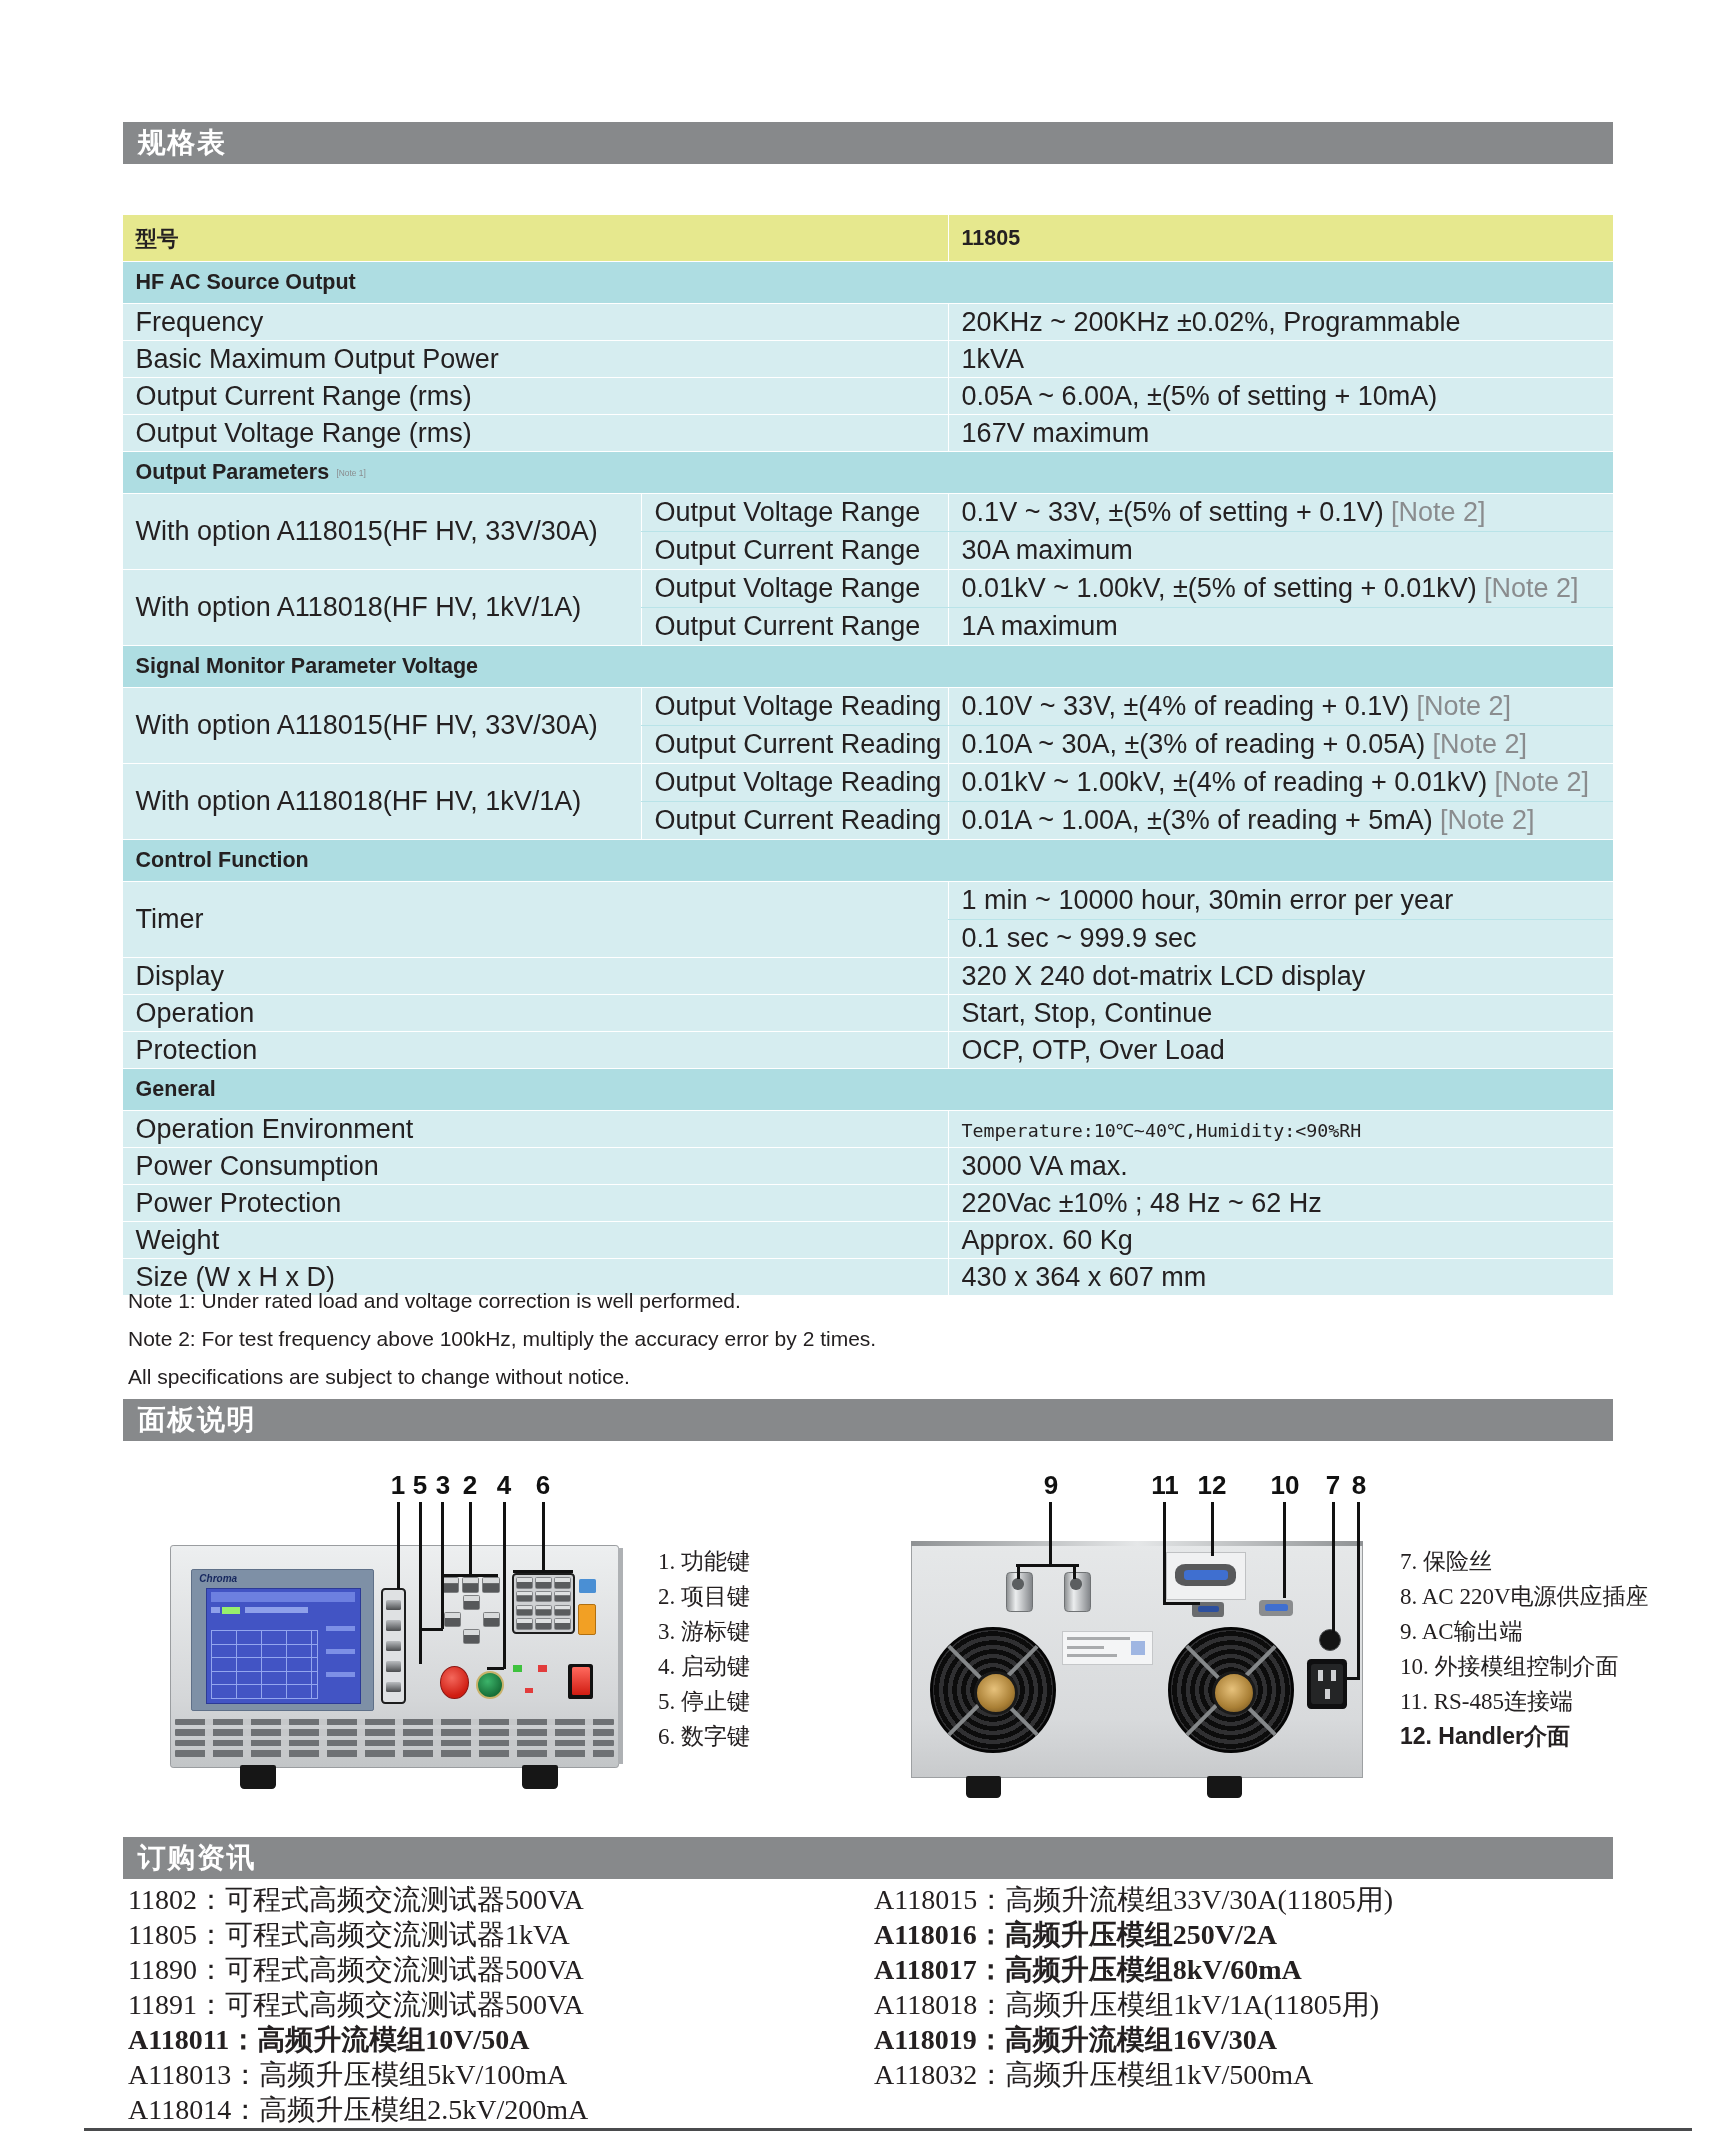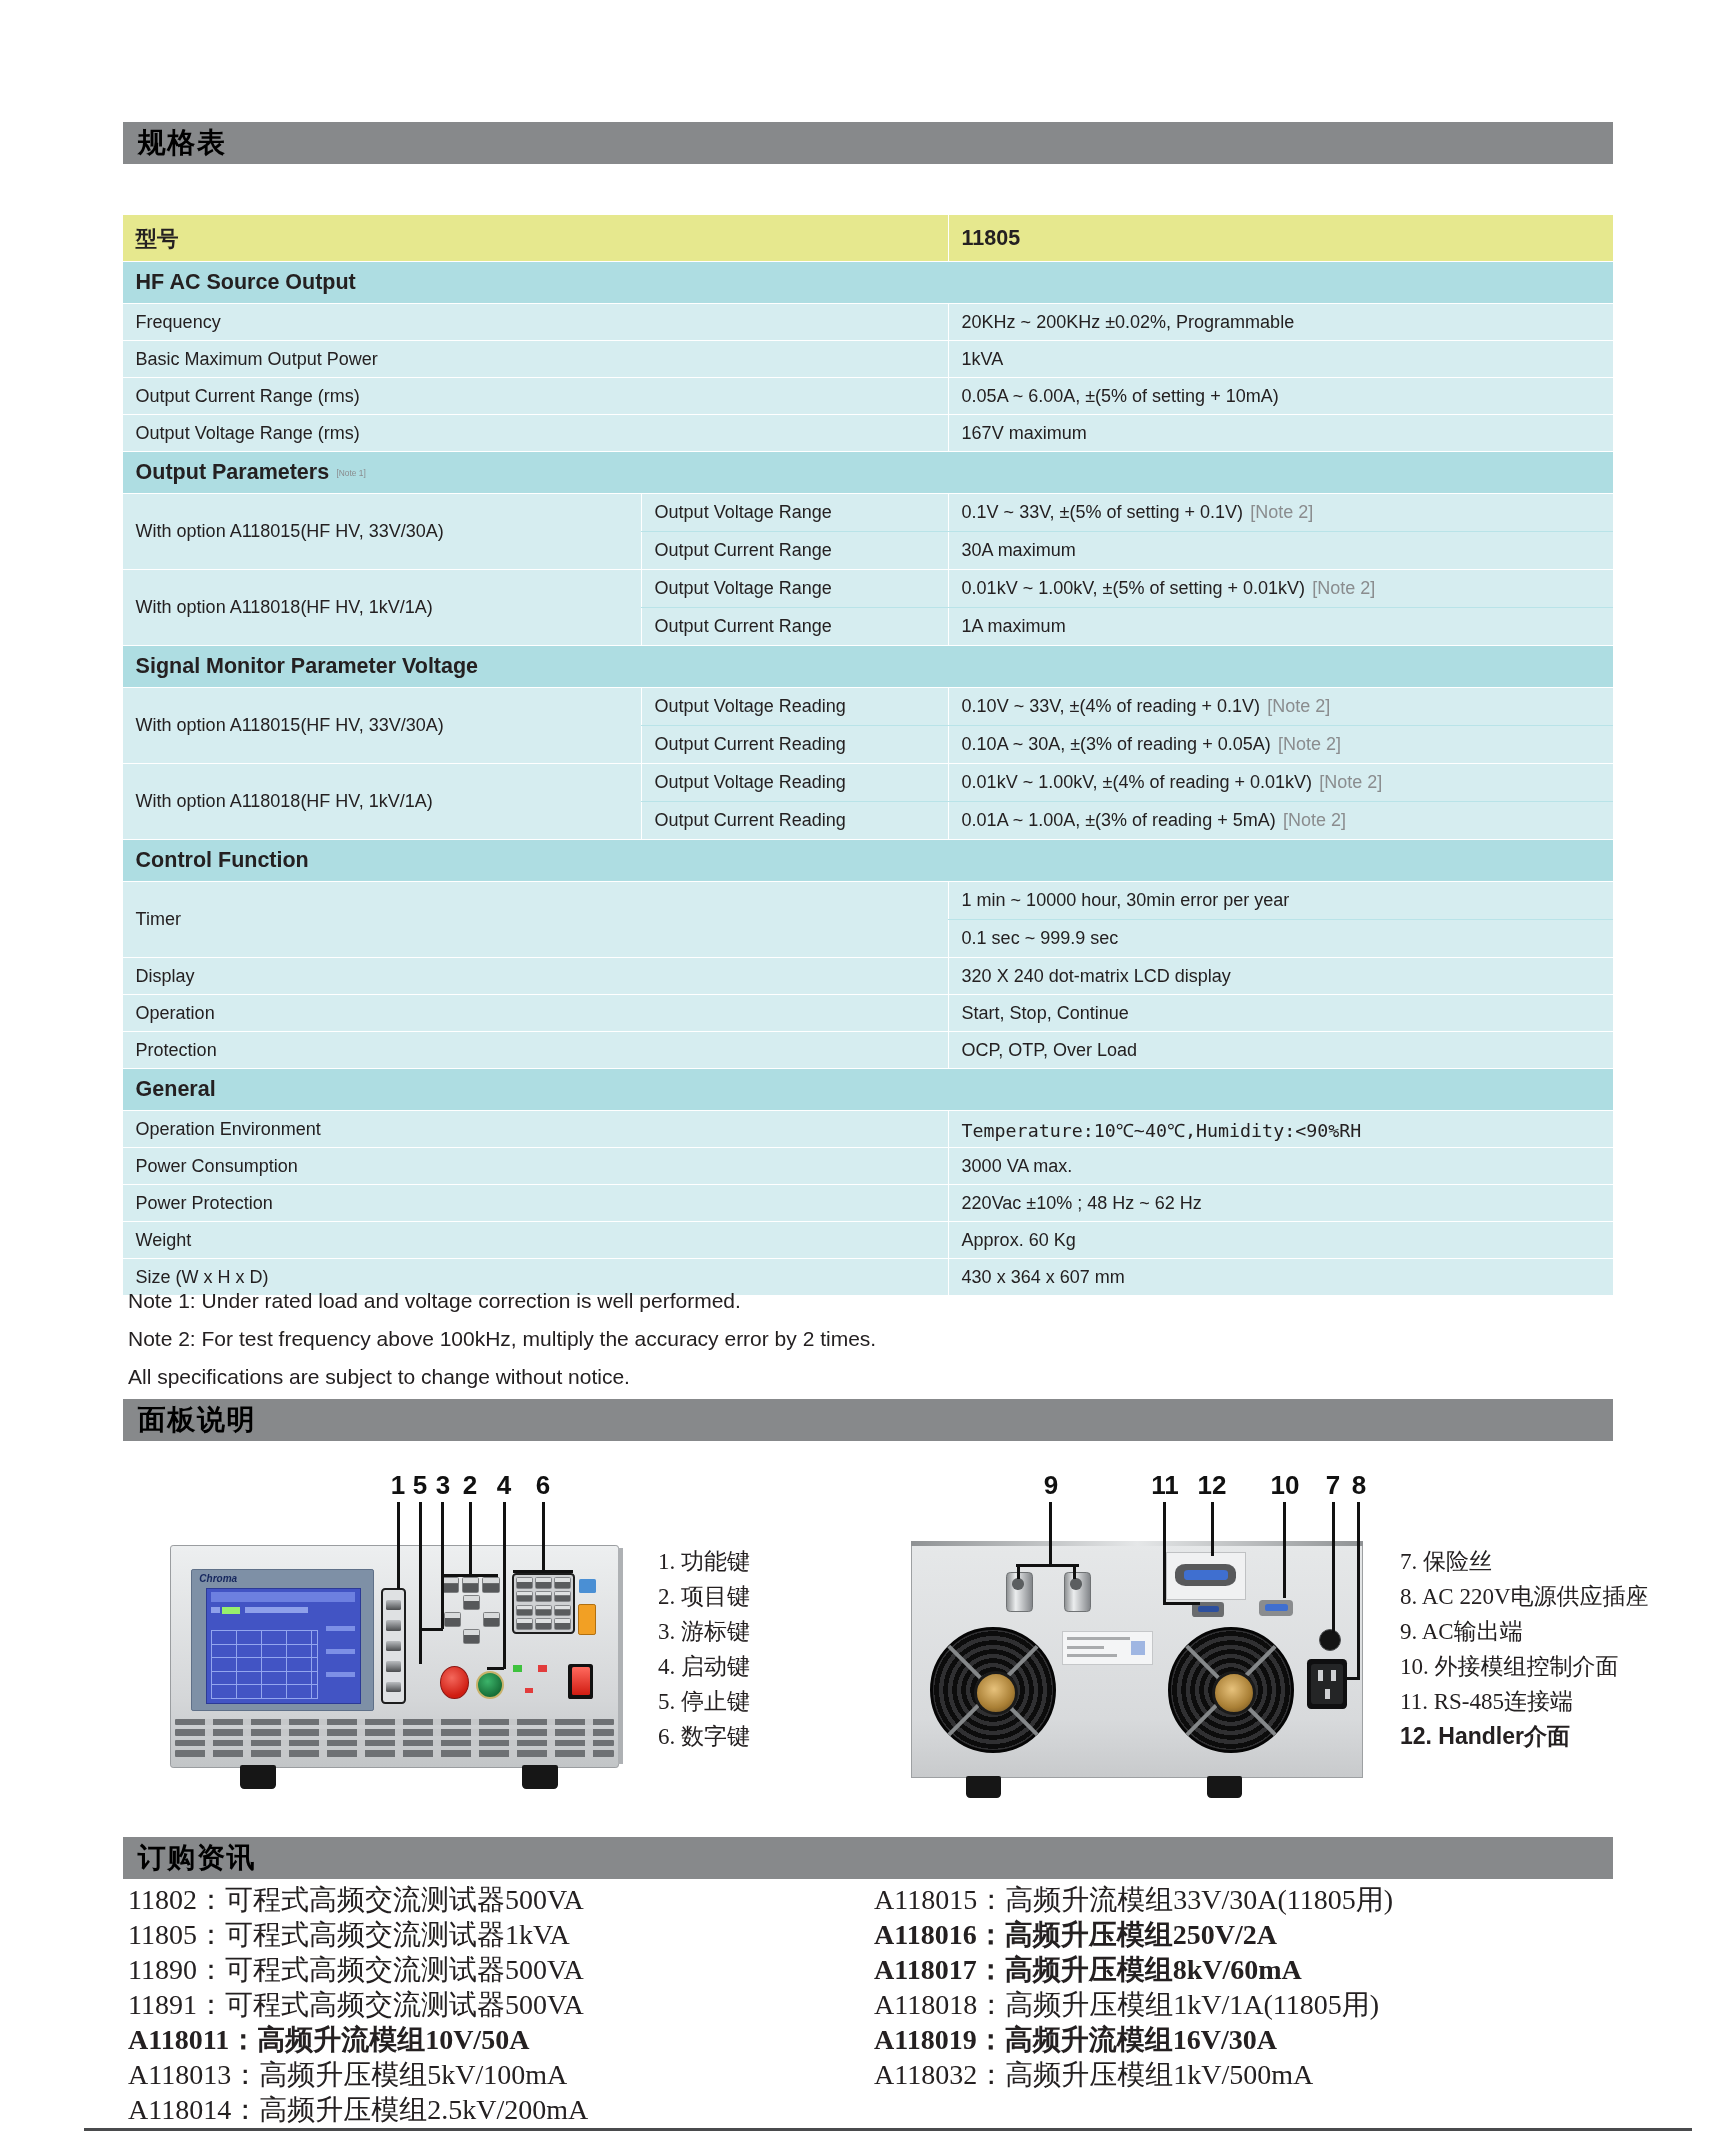--- a/index.html
+++ b/index.html
@@ -1,29 +1,29 @@
 <!DOCTYPE html>
 <html style="font-size:8.4px"><head>
 <meta charset="utf-8">
 <style>
   html,body{margin:0;padding:0;background:#fff;}
   .page{position:relative;width:1732px;height:2140px;background:#ffffff;overflow:hidden;
         font-family:"Liberation Sans","DejaVu Sans",sans-serif;color:#242021;}
   
   .bar{position:absolute;left:123px;width:1490px;height:42px;background:#87898b;
        display:flex;align-items:center;padding-left:14.7px;box-sizing:border-box;}
-  .bar span{color:#000000;font-size:28px;font-weight:bold;letter-spacing:1.6px;}
+  .bar span{color:#ffffff;font-size:28px;font-weight:bold;letter-spacing:1.6px;}
   
   .spec-table{position:absolute;left:123px;width:1490px;}
   .trow{display:flex;border-bottom:1.6px solid #ffffff;background:#d6edf0;box-sizing:border-box;}
   .trow.model{background:#e6e88e;height:47px;margin-top:27px;}
   .trow.sec{background:#aedde2;height:42px;align-items:center;padding-left:12.6px;}
   .trow.simple{height:37px;}
   .sec-label{font-weight:bold;font-size:21.5px;}
-  .cell{display:flex;align-items:center;box-sizing:border-box;padding-left:12.6px;font-size:18px;}
+  .cell{display:flex;align-items:center;box-sizing:border-box;padding-left:12.6px;font-size:27px;}
   .c-label{width:825px;}
   .c-labelN{width:518px;}
   .c-sub{width:307px;border-left:1.6px solid #ffffff;}
   .c-val{flex:1;border-left:1.6px solid #ffffff;min-width:0;}
   .subcol{flex:1;display:flex;flex-direction:column;min-width:0;}
   .subrow{display:flex;height:37px;text-align:right;}
   .subrow + .subrow{border-top:1.6px solid #b9e3e8;}
   .model .cell{font-weight:bold;font-size:21.5px;}
   .note{color:#8a8c8e;margin-left:7.3px;font-weight:normal;}
   .mono{font-family:"DejaVu Sans Mono",monospace;font-size:18.3px;}

